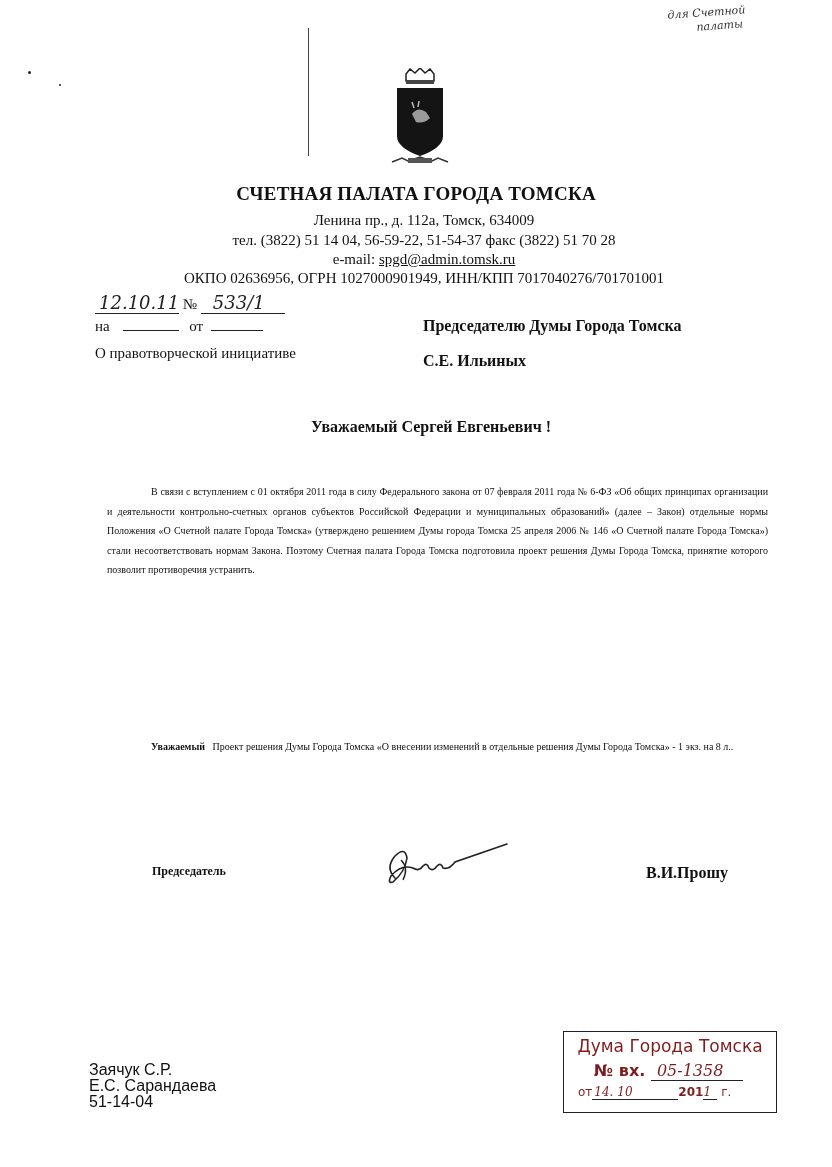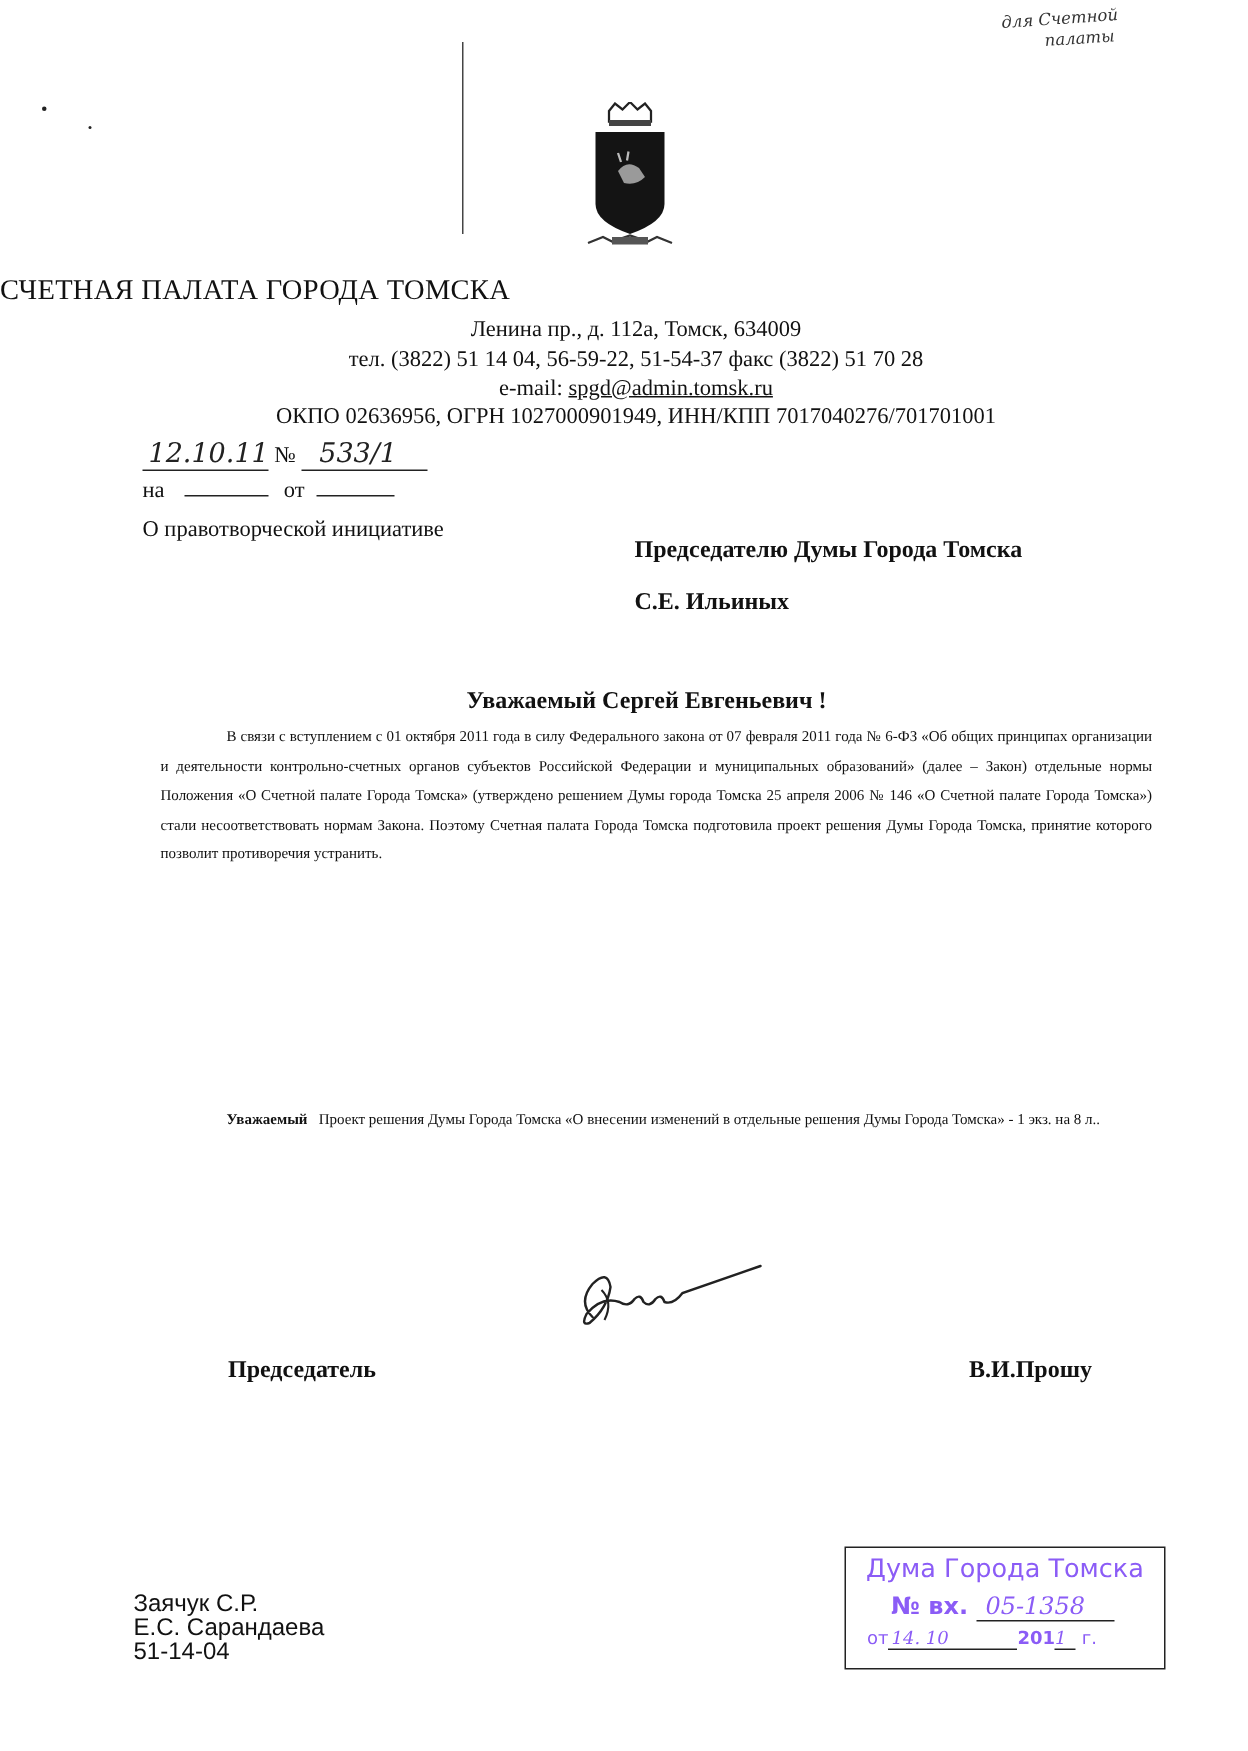--- a/index.html
+++ b/index.html
@@ -9,38 +9,38 @@
   }
   .abs { position: absolute; }
   .handnote {
     font-family: "DejaVu Serif", serif; font-style: italic; font-size: 11px;
     color: #333; line-height: 14px; transform: rotate(-4deg);
   }
   .vline { left: 308px; top: 28px; width: 1px; height: 128px; background: #444; }
   .dot { width: 3px; height: 3px; background: #222; border-radius: 50%; }
   .crest { left: 388px; top: 68px; width: 64px; height: 100px; }
   .org-title {
-    left: 0; width: 832px; top: 183px; 
-    font-weight: normal; font-size: 19px; letter-spacing: 0.2px;
+    left: 0; width: 832px; top: 183px; text-align: center;
+    font-weight: bold; font-size: 19px; letter-spacing: 0.2px;
   }
   .hdr-line { left: 0; width: 848px; text-align: center; font-size: 15px; line-height: 19px; }
   .hdr-line a { color: #111; text-decoration: underline; }
   .field { font-size: 15px; }
   .uline { display: inline-block; border-bottom: 1px solid #222; }
   .hw { font-family: "DejaVu Serif", serif; font-style: italic; font-size: 18px; color: #222; }
-  .bold { font-weight: bold; margin-top: 41px; }
+  .bold { font-weight: bold; }
   .body-p {
     left: 107px; width: 661px; font-size: 10px; line-height: 19.6px;
     text-align: justify;
   }
   .body-p p { margin: 0; text-indent: 44px; }
   .sig { left: 383px; top: 838px; width: 130px; height: 50px; }
   .stamp {
     left: 563px; top: 1031px; width: 212px; height: 80px;
-    border: 1.5px solid #222; font-family: "DejaVu Sans", sans-serif; color: #8b5cf6;
+    border: 1.5px solid #222; font-family: "DejaVu Sans", sans-serif; color: #7f1d1d;
   }
   .stamp .t1 { position: absolute; left: 0; right: 0; top: 4px; text-align: center; font-size: 17px; }
   .stamp .t2 { position: absolute; left: 30px; top: 29px; font-size: 16px; font-weight: bold; }
   .stamp .t3 { position: absolute; left: 14px; top: 53px; font-size: 12px; }
   .stamp .hwv { font-family: "DejaVu Serif", serif; font-style: italic; font-weight: normal;
     border-bottom: 1px solid #222; display: inline-block; }
   .exec { left: 89px; top: 1062px; font-family: "Liberation Sans", sans-serif; font-size: 16px; line-height: 16px; }
 </style>
 </head>
 <body>
@@ -93,21 +93,21 @@
 <div class="abs bold" style="left:0; width:862px; top:418px; text-align:center; font-size:16px;">Уважаемый Сергей Евгеньевич !</div>
 
 <div class="abs body-p" style="top:482px;">
   <p>В связи с вступлением с 01 октября 2011 года в силу Федерального закона от 07 февраля 2011 года № 6-ФЗ «Об общих принципах организации и деятельности контрольно-счетных органов субъектов Российской Федерации и муниципальных образований» (далее – Закон) отдельные нормы Положения «О Счетной палате Города Томска» (утверждено решением Думы города Томска 25 апреля 2006 № 146 «О Счетной палате Города Томска») стали несоответствовать нормам Закона. Поэтому Счетная палата Города Томска подготовила проект решения Думы Города Томска, принятие которого позволит противоречия устранить.</p>
 </div>
 
 <div class="abs body-p" style="top:737px;">
   <p><span class="bold">Уважаемый</span>&nbsp;&nbsp;&nbsp;<span>Проект решения Думы Города Томска «О внесении изменений в отдельные решения Думы Города Томска» - 1 экз. на 8 л..</span></p>
 </div>
 
-<div class="abs bold" style="left:152px; top:864px; font-size:16px;">Председатель</div>
+<div class="abs bold" style="left:152px; top:864px; font-size:12px;">Председатель</div>
 <div class="abs sig">
   <svg width="130" height="50" viewBox="0 0 130 50">
     <path d="M12 40 Q2 30 12 18 Q22 8 24 20 Q22 34 10 44 Q4 46 8 38 Q18 26 30 30 Q36 34 40 28 Q44 24 46 30 Q50 34 54 28 Q58 24 60 30 Q66 32 72 24 L124 6" fill="none" stroke="#222" stroke-width="1.6" stroke-linecap="round"></path>
     <path d="M18 22 Q26 30 20 42" fill="none" stroke="#222" stroke-width="1.4"></path>
   </svg>
 </div>
 <div class="abs bold" style="left:646px; top:864px; font-size:16px;">В.И.Прошу</div>
 
 <div class="abs exec">
   <div>Заячук С.Р.</div>

